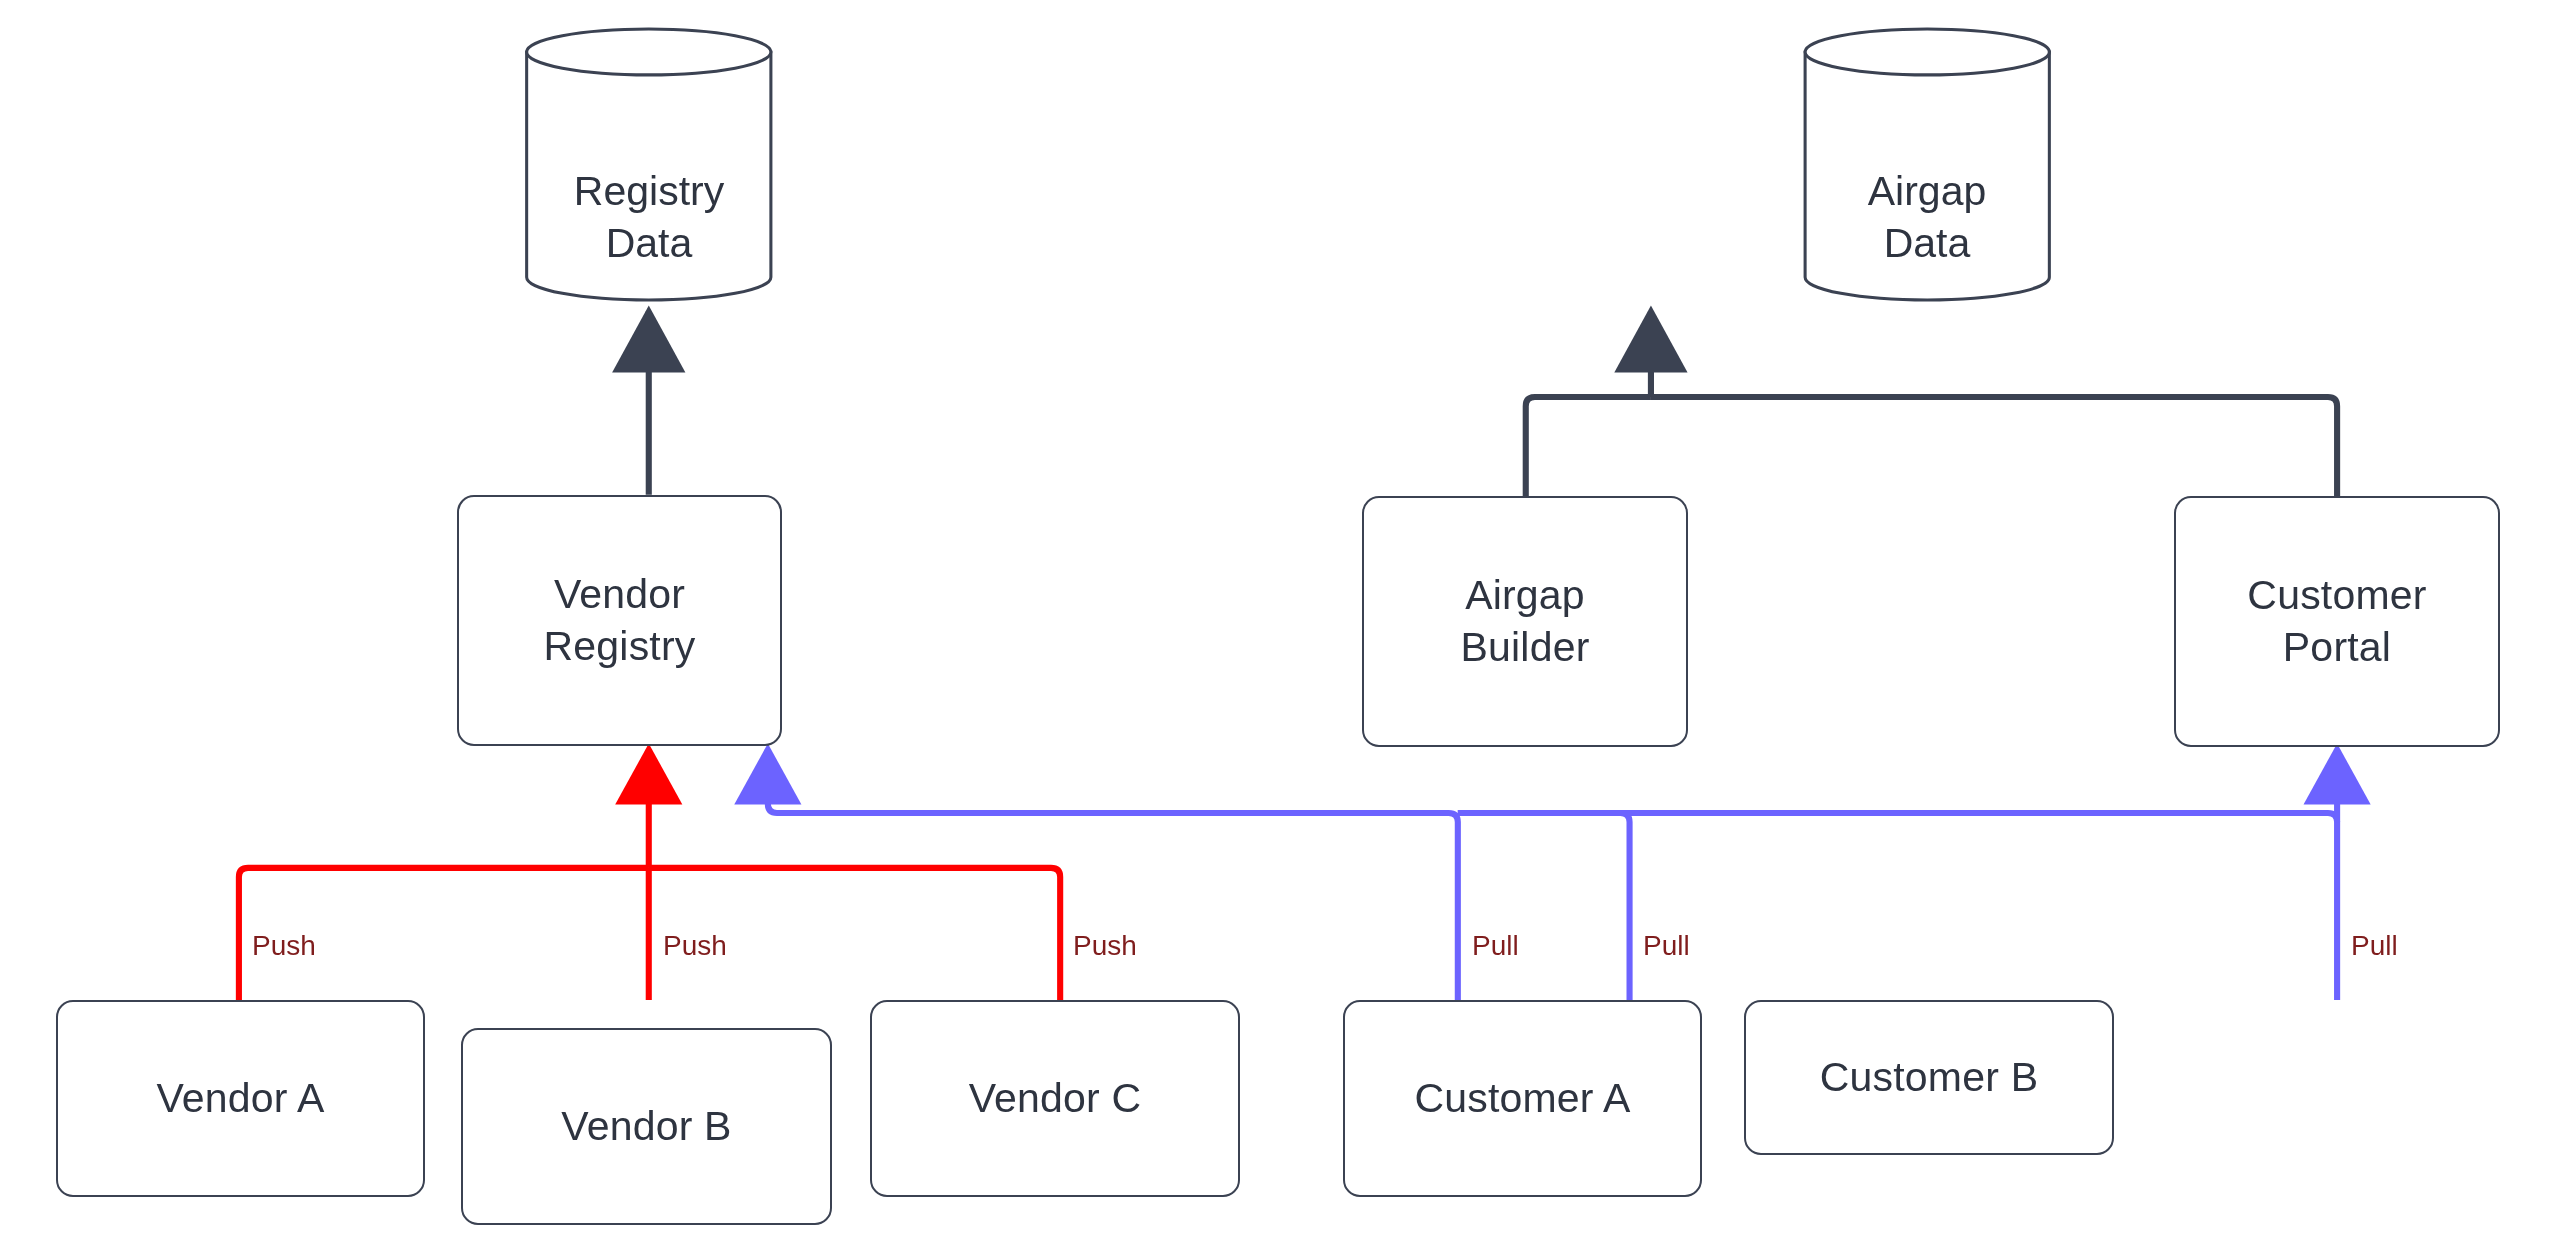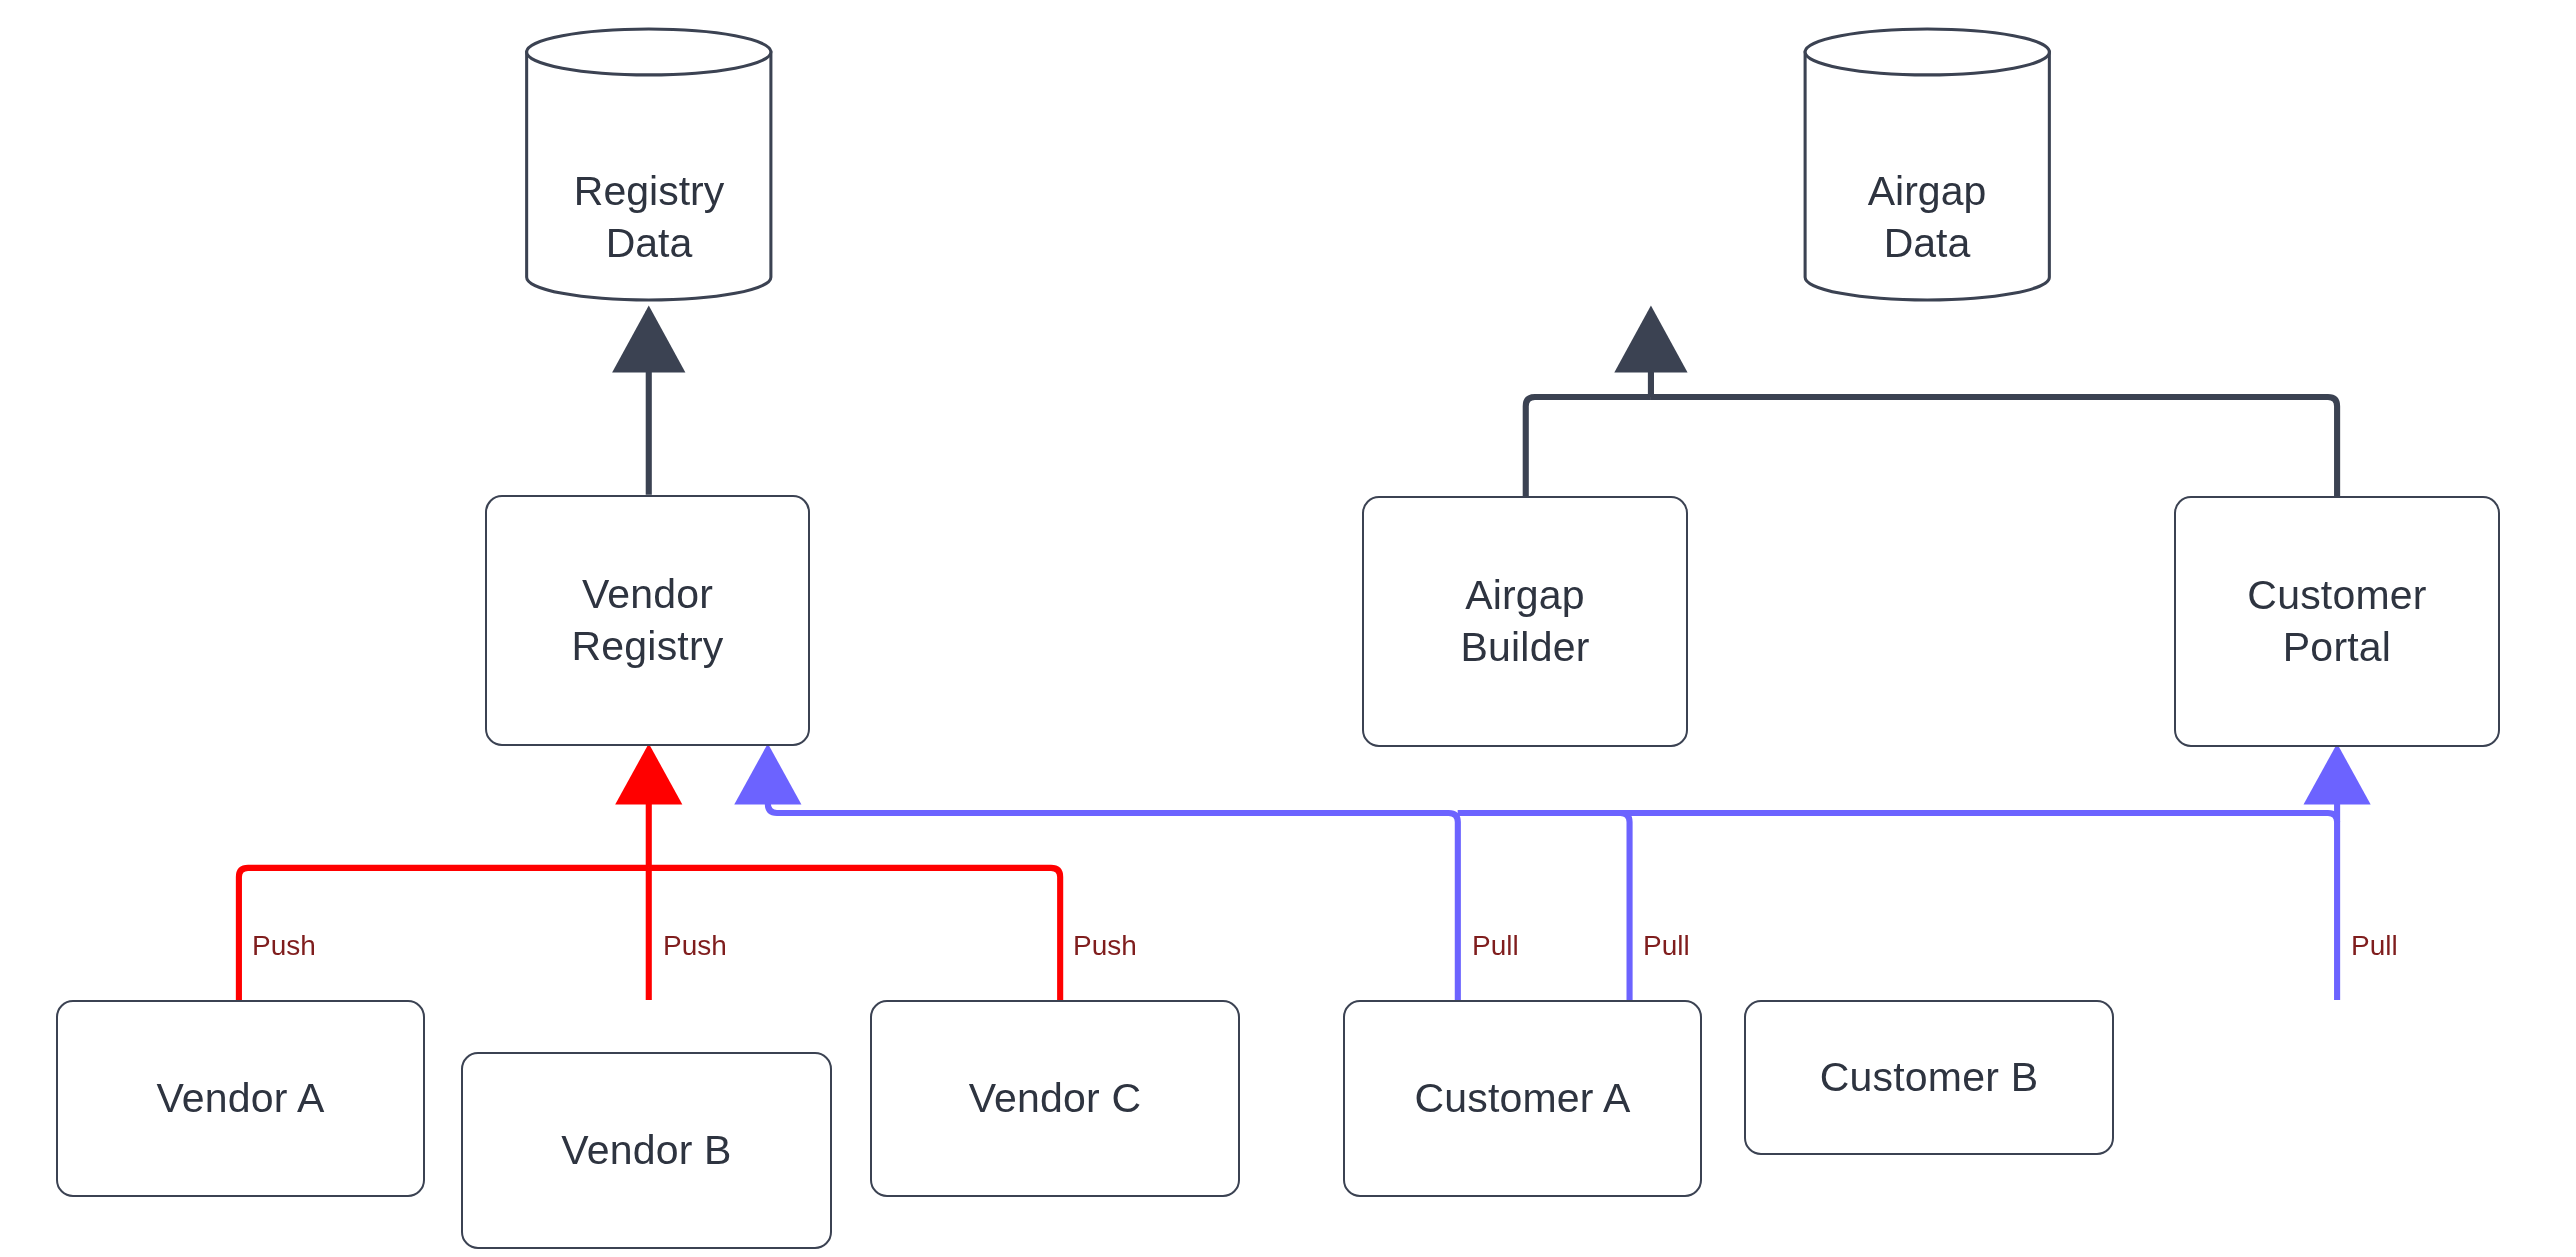--- a/index.html
+++ b/index.html
@@ -86,40 +86,40 @@
   <div class="store" style="left:527px;top:52px;width:244px;height:248px;">
     <div class="slbl" style="top:114px;">Registry
 Data</div>
   </div>
 
   <div class="store" style="left:1805px;top:52px;width:244px;height:248px;">
     <div class="slbl" style="top:114px;">Airgap
 Data</div>
   </div>
 
-  <div class="node" style="left:485px;top:495px;width:325px;height:251px;">
+  <div class="node" style="left:457px;top:495px;width:325px;height:251px;">
     <span class="lbl">Vendor
 Registry</span>
   </div>
 
   <div class="node" style="left:1362px;top:496px;width:326px;height:251px;">
     <span class="lbl">Airgap
 Builder</span>
   </div>
 
   <div class="node" style="left:2174px;top:496px;width:326px;height:251px;">
     <span class="lbl">Customer
 Portal</span>
   </div>
 
   <div class="node" style="left:56px;top:1000px;width:369px;height:197px;">
     <span class="lbl">Vendor A</span>
   </div>
 
-  <div class="node" style="left:461px;top:1052px;width:371px;height:197px;">
+  <div class="node" style="left:461px;top:1028px;width:371px;height:197px;">
     <span class="lbl">Vendor B</span>
   </div>
 
   <div class="node" style="left:870px;top:1000px;width:370px;height:197px;">
     <span class="lbl">Vendor C</span>
   </div>
 
   <div class="node" style="left:1343px;top:1000px;width:359px;height:197px;">
     <span class="lbl">Customer A</span>
   </div>

